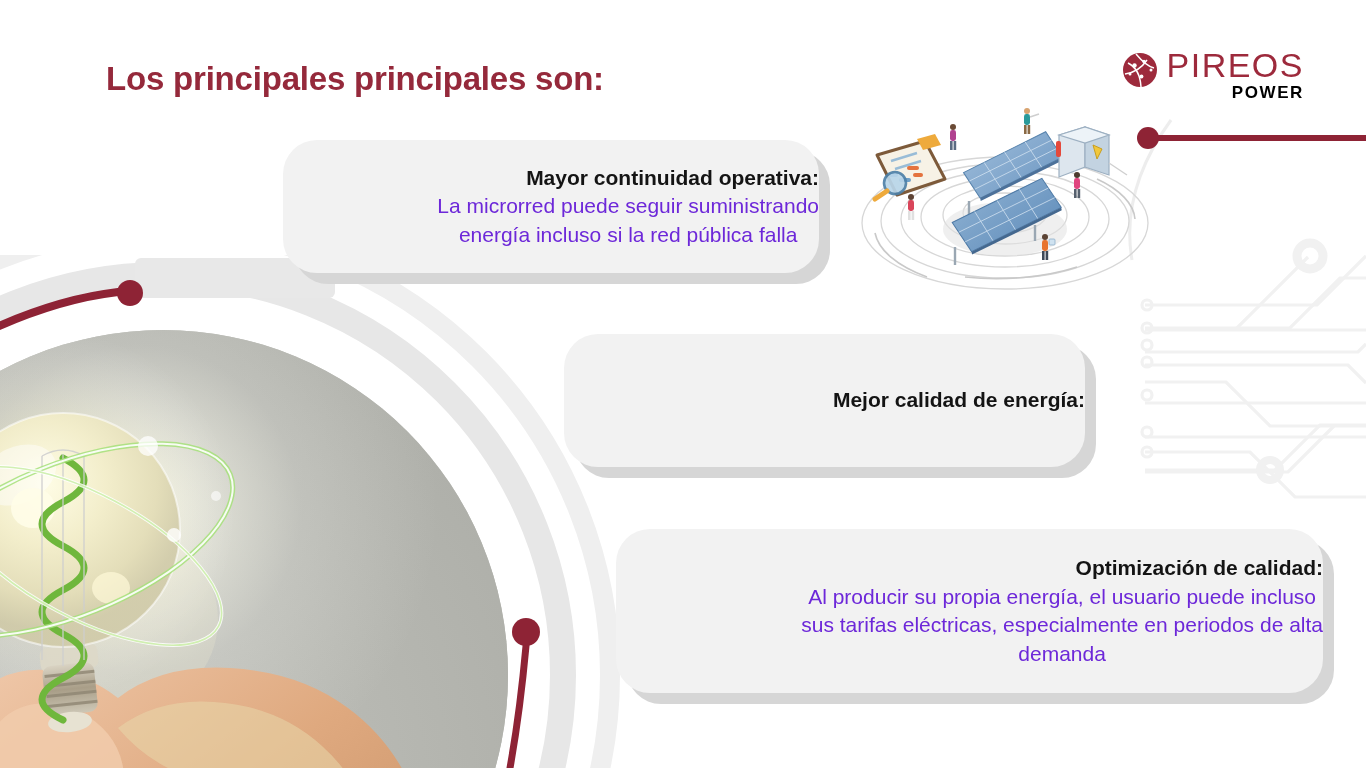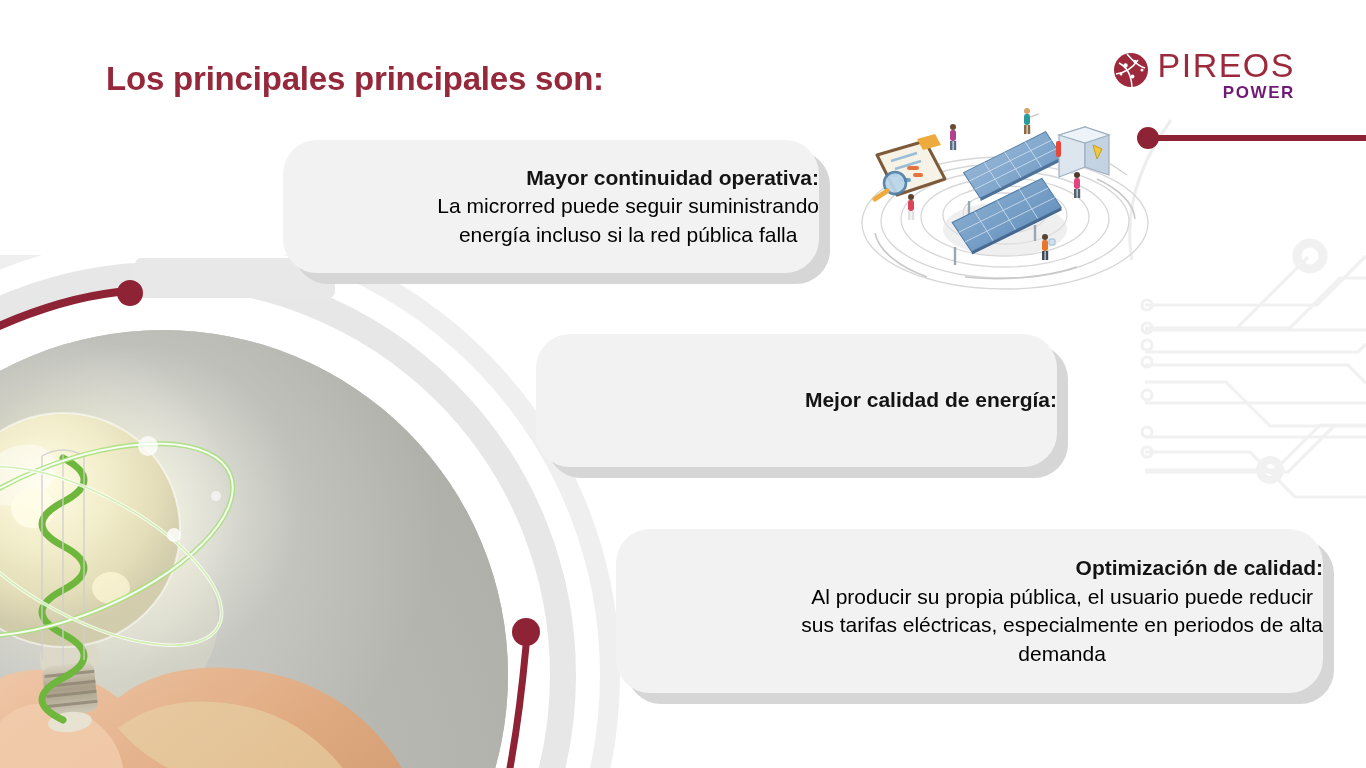--- a/index.html
+++ b/index.html
@@ -18,53 +18,53 @@
 
   
   #page-title{
     position:absolute;left:106px;top:60px;
     font-size:33px;font-weight:bold;letter-spacing:-.2px;
     color:#95293B;white-space:nowrap;
     font-family:"Liberation Sans","DejaVu Sans",sans-serif;
   }
 
   
-  #brand-logo{position:absolute;right:71px;top:48px;display:flex;align-items:flex-start;gap:9px;}
+  #brand-logo{position:absolute;right:62px;top:48px;display:flex;align-items:flex-start;gap:9px;}
   #brand-logo .mark{width:36px;height:36px;flex:0 0 36px;margin-top:4px;}
   #brand-logo .words{display:flex;flex-direction:column;align-items:flex-end;line-height:1;}
   #brand-logo .primary{
     font-size:34px;font-weight:400;letter-spacing:1.5px;color:#9D2A3C;
     font-family:"Liberation Sans","DejaVu Sans",sans-serif;
   }
   #brand-logo .secondary{
-    font-size:17px;font-weight:bold;letter-spacing:1.6px;color:#701a75;margin-top:2px;
+    font-size:17px;font-weight:bold;letter-spacing:1.6px;color:#000000;margin-top:2px;
     font-family:"Liberation Sans","DejaVu Sans",sans-serif;
   }
 
   
   .card{
     position:absolute;
     background:#F2F2F2;
     border-radius:34px;
     box-shadow:11px 11px 0 0 #D6D6D6;
     display:flex;flex-direction:column;justify-content:center;align-items:flex-end;
     text-align:center;
     box-sizing:border-box;
   }
   .card .card-heading{
     font-size:21px;font-weight:bold;color:#141414;line-height:1.32;
     margin:0 0 1px 0;
   }
   .card .card-body{
-    font-size:21px;font-weight:400;color:#000000;line-height:1.36;
+    font-size:21px;font-weight:400;color:#6d28d9;line-height:1.36;
     margin:0;white-space:pre-line;
   }
 
   #card-1{left:283px;top:140px;width:536px;height:133px;}
-  #card-2{left:536px;top:334px;width:521px;height:133px;gap:8px;}
+  #card-2{left:564px;top:334px;width:521px;height:133px;gap:8px;}
   #card-3{left:616px;top:529px;width:707px;height:164px;}
 
   
   .maroon{stroke:#8E2335;fill:none;}
   .maroon-dot{fill:#8E2335;}
 
   
   #solar-illustration{position:absolute;left:855px;top:105px;width:300px;height:190px;}
 
   
@@ -366,21 +366,21 @@
     <div class="card-body">La microrred puede seguir suministrando
 energía incluso si la red pública falla</div>
   </div>
 
   <div class="card" id="card-2">
     <div class="card-heading">Mejor calidad de energía:</div>
   </div>
 
   <div class="card" id="card-3">
     <div class="card-heading">Optimización de calidad:</div>
-    <div class="card-body">Al producir su propia pública, el usuario puede reducir
+    <div class="card-body">Al producir su propia energía, el usuario puede incluso
 sus tarifas eléctricas, especialmente en periodos de alta
 demanda</div>
   </div>
 
   <div id="page-title">Los principales principales son:</div>
 
   <div id="brand-logo">
     <span class="mark">
       <svg width="36" height="36" viewBox="0 0 36 36" xmlns="http://www.w3.org/2000/svg">
         <circle cx="18" cy="18" r="17" fill="#9D2A3C"></circle>

